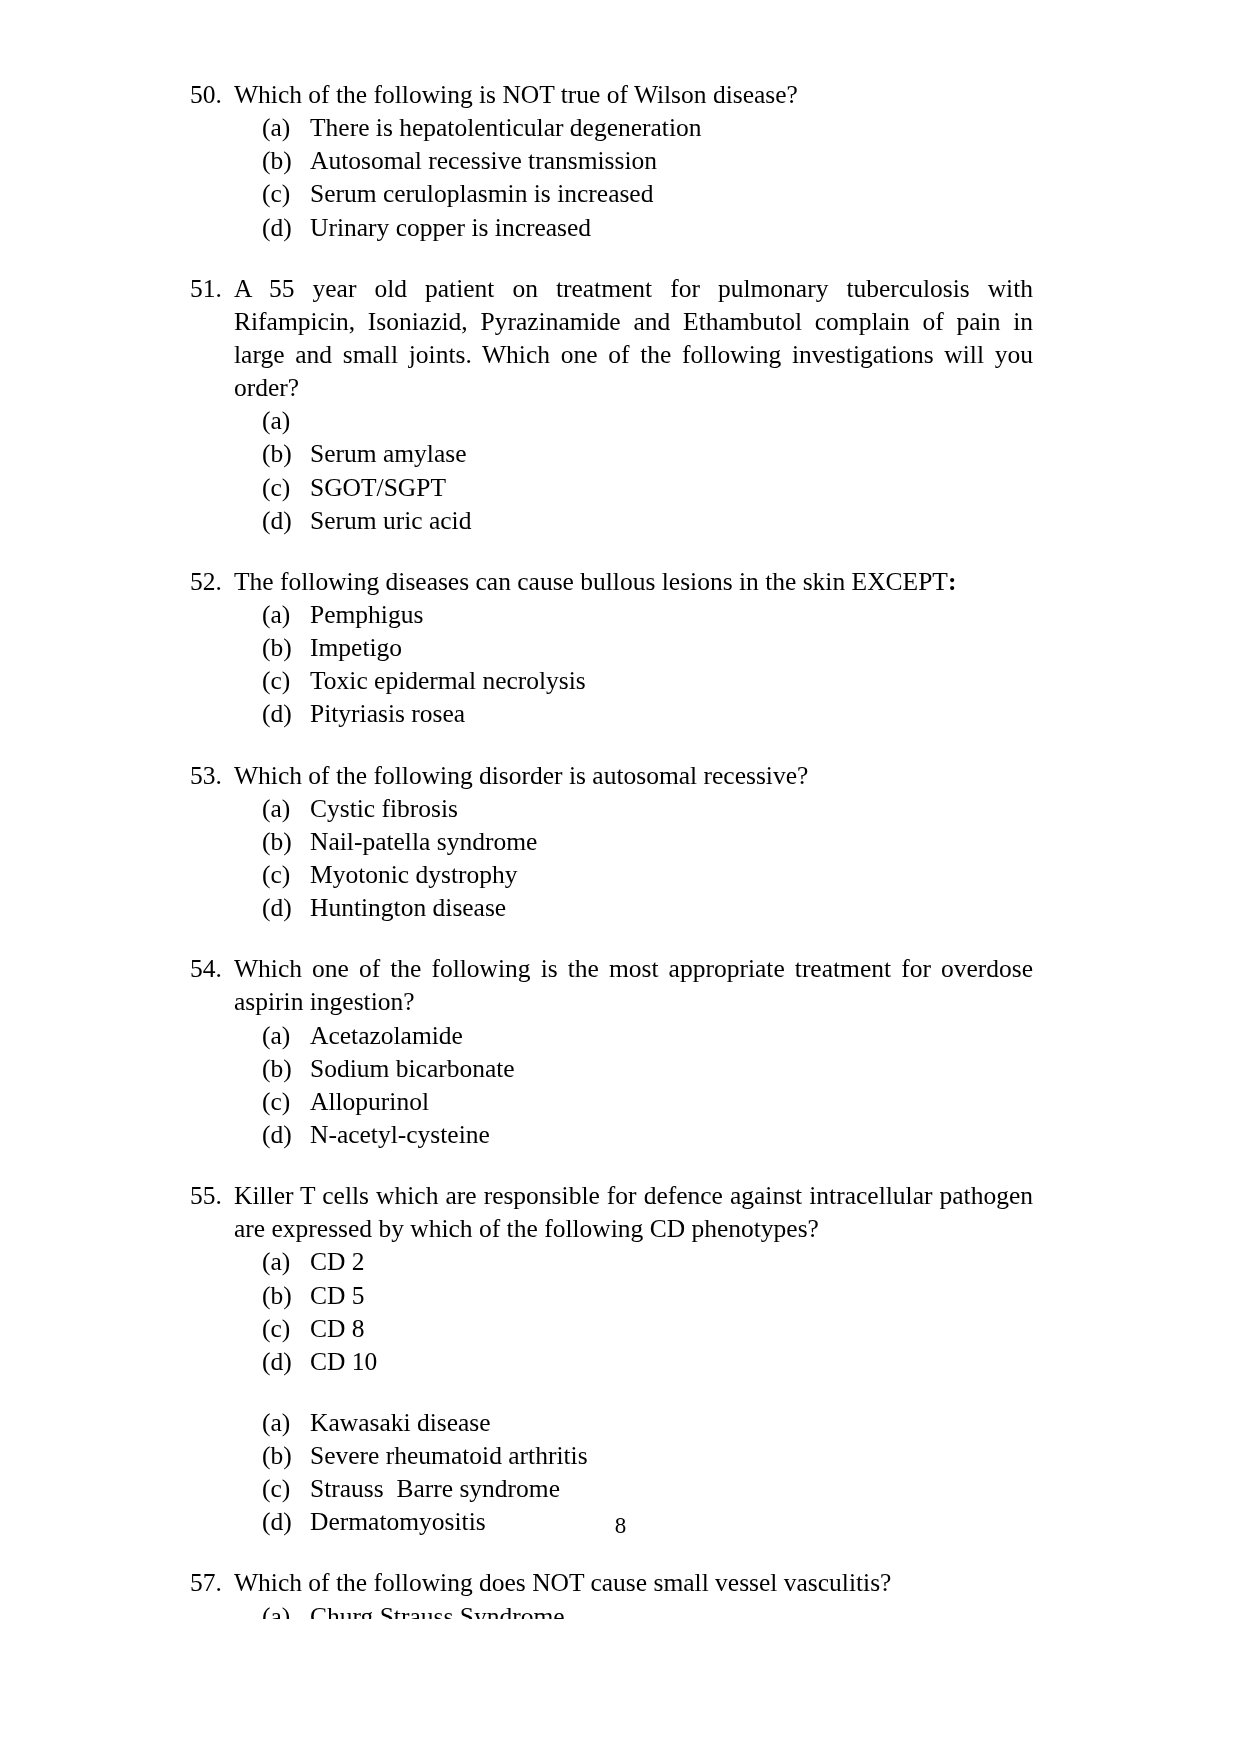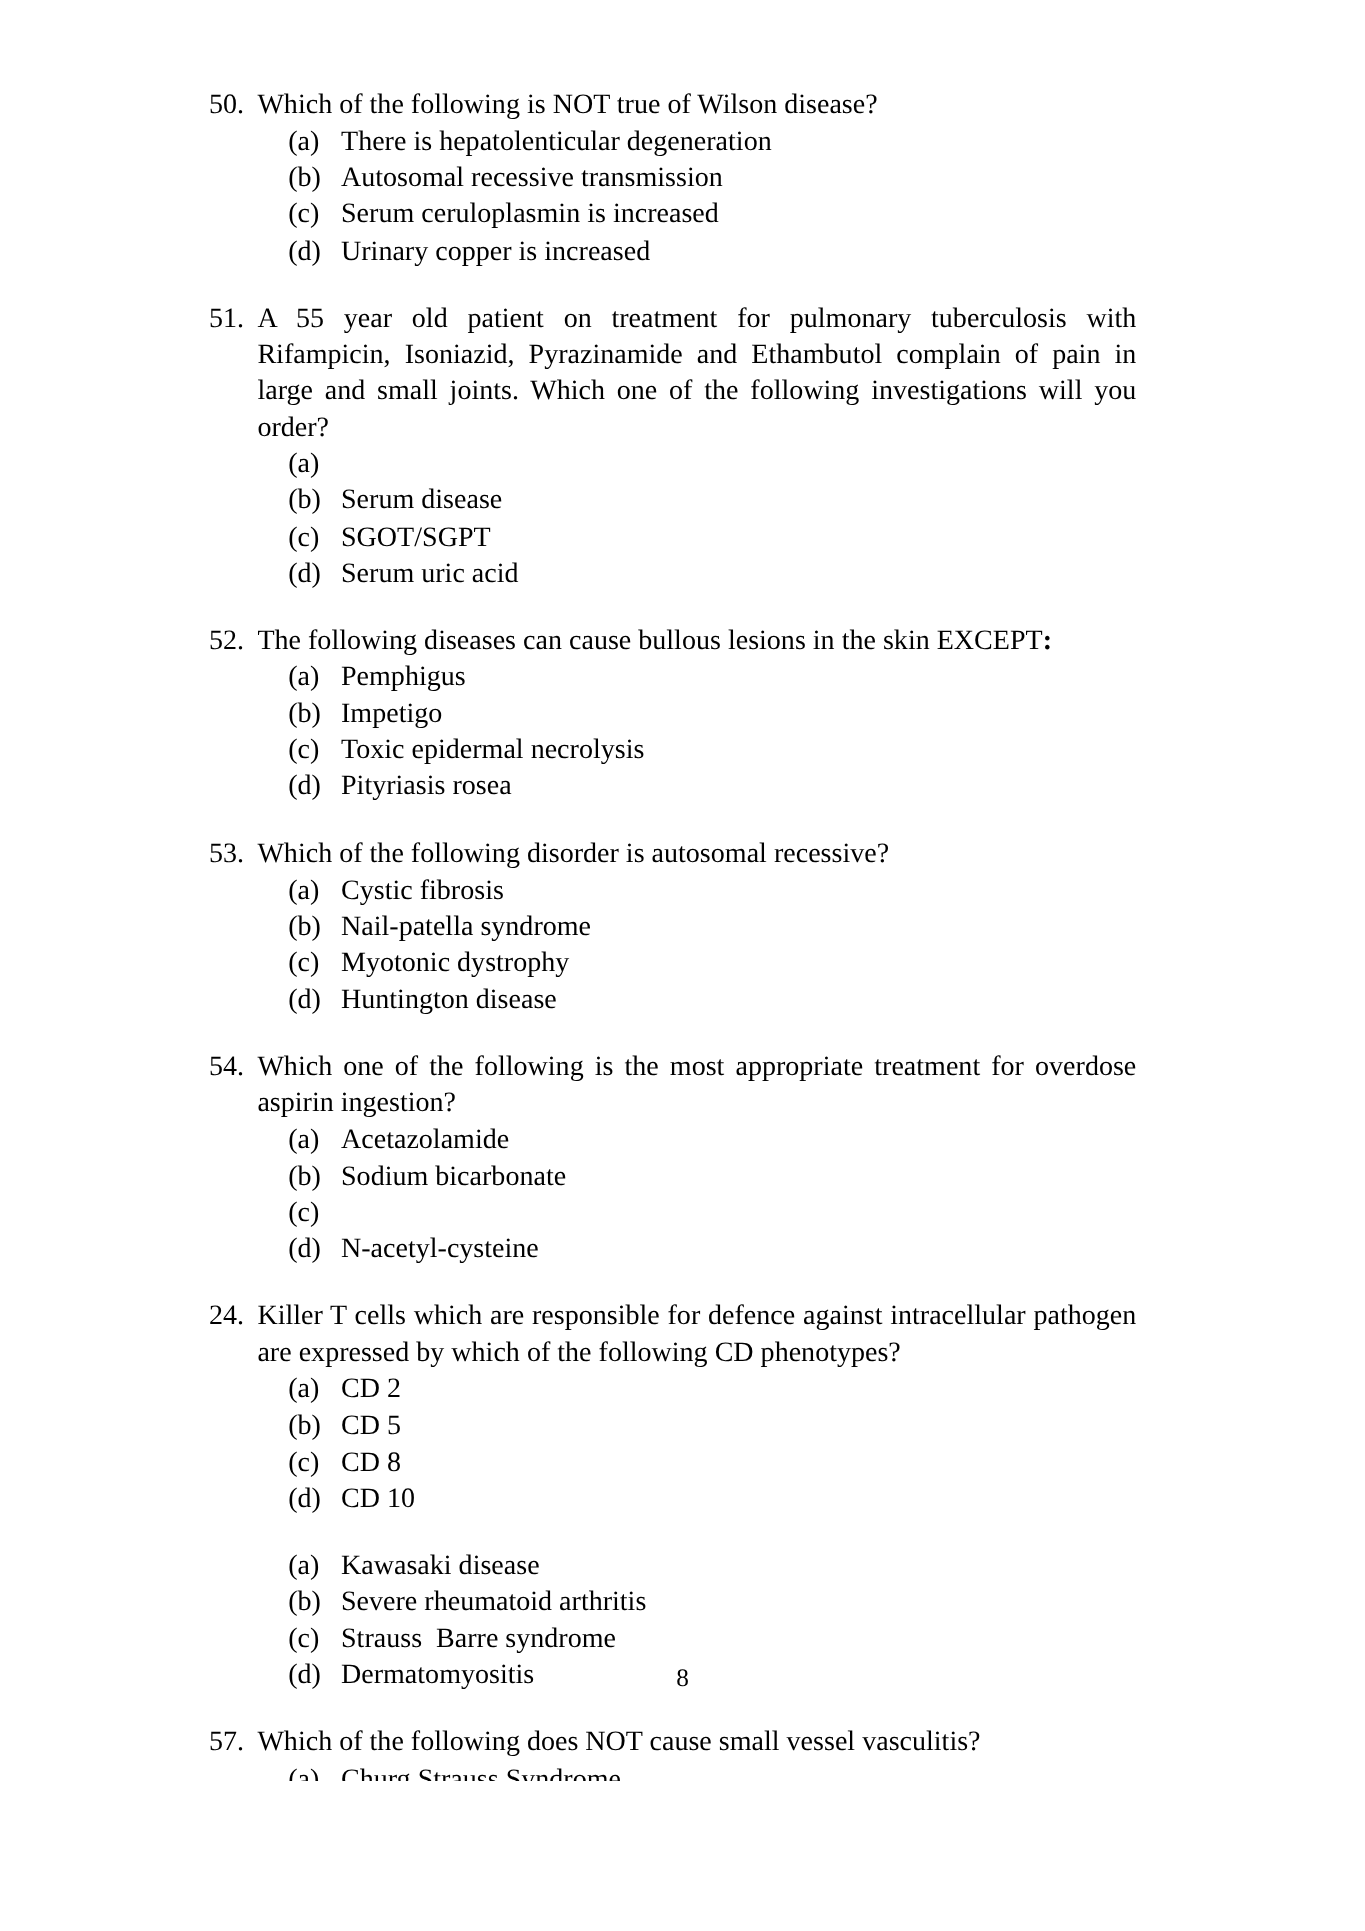--- a/index.html
+++ b/index.html
@@ -118,21 +118,21 @@
       <div class="q-line">
         <span class="q-num">51.</span>
         <span class="q-text justify-all"><span>A 55 year old patient on treatment for pulmonary tuberculosis with Rifampicin, Isoniazid, Pyrazinamide and Ethambutol complain of pain in large and small joints. Which one of the following investigations will you order?</span><b></b></span>
       </div>
       <ul class="options">
         <li class="opt">
           <span class="opt-marker">(a)</span>
         </li>
         <li class="opt">
           <span class="opt-marker">(b)</span>
-          <span class="opt-label">Serum disease</span>
+          <span class="opt-label">Serum amylase</span>
         </li>
         <li class="opt">
           <span class="opt-marker">(c)</span>
           <span class="opt-label">SGOT/SGPT</span>
         </li>
         <li class="opt">
           <span class="opt-marker">(d)</span>
           <span class="opt-label">Serum uric acid</span>
         </li>
       </ul>
@@ -197,31 +197,32 @@
         <li class="opt">
           <span class="opt-marker">(a)</span>
           <span class="opt-label">Acetazolamide</span>
         </li>
         <li class="opt">
           <span class="opt-marker">(b)</span>
           <span class="opt-label">Sodium bicarbonate</span>
         </li>
         <li class="opt">
           <span class="opt-marker">(c)</span>
+          <span class="opt-label">Allopurinol</span>
         </li>
         <li class="opt">
           <span class="opt-marker">(d)</span>
           <span class="opt-label">N-acetyl-cysteine</span>
         </li>
       </ul>
     </div>
 
     <div class="q-block">
       <div class="q-line">
-        <span class="q-num">24.</span>
+        <span class="q-num">55.</span>
         <span class="q-text justify-all"><span>Killer T cells which are responsible for defence against intracellular pathogen are expressed by which of the following CD phenotypes?</span><b></b></span>
       </div>
       <ul class="options">
         <li class="opt">
           <span class="opt-marker">(a)</span>
           <span class="opt-label">CD 2</span>
         </li>
         <li class="opt">
           <span class="opt-marker">(b)</span>
           <span class="opt-label">CD 5</span>

